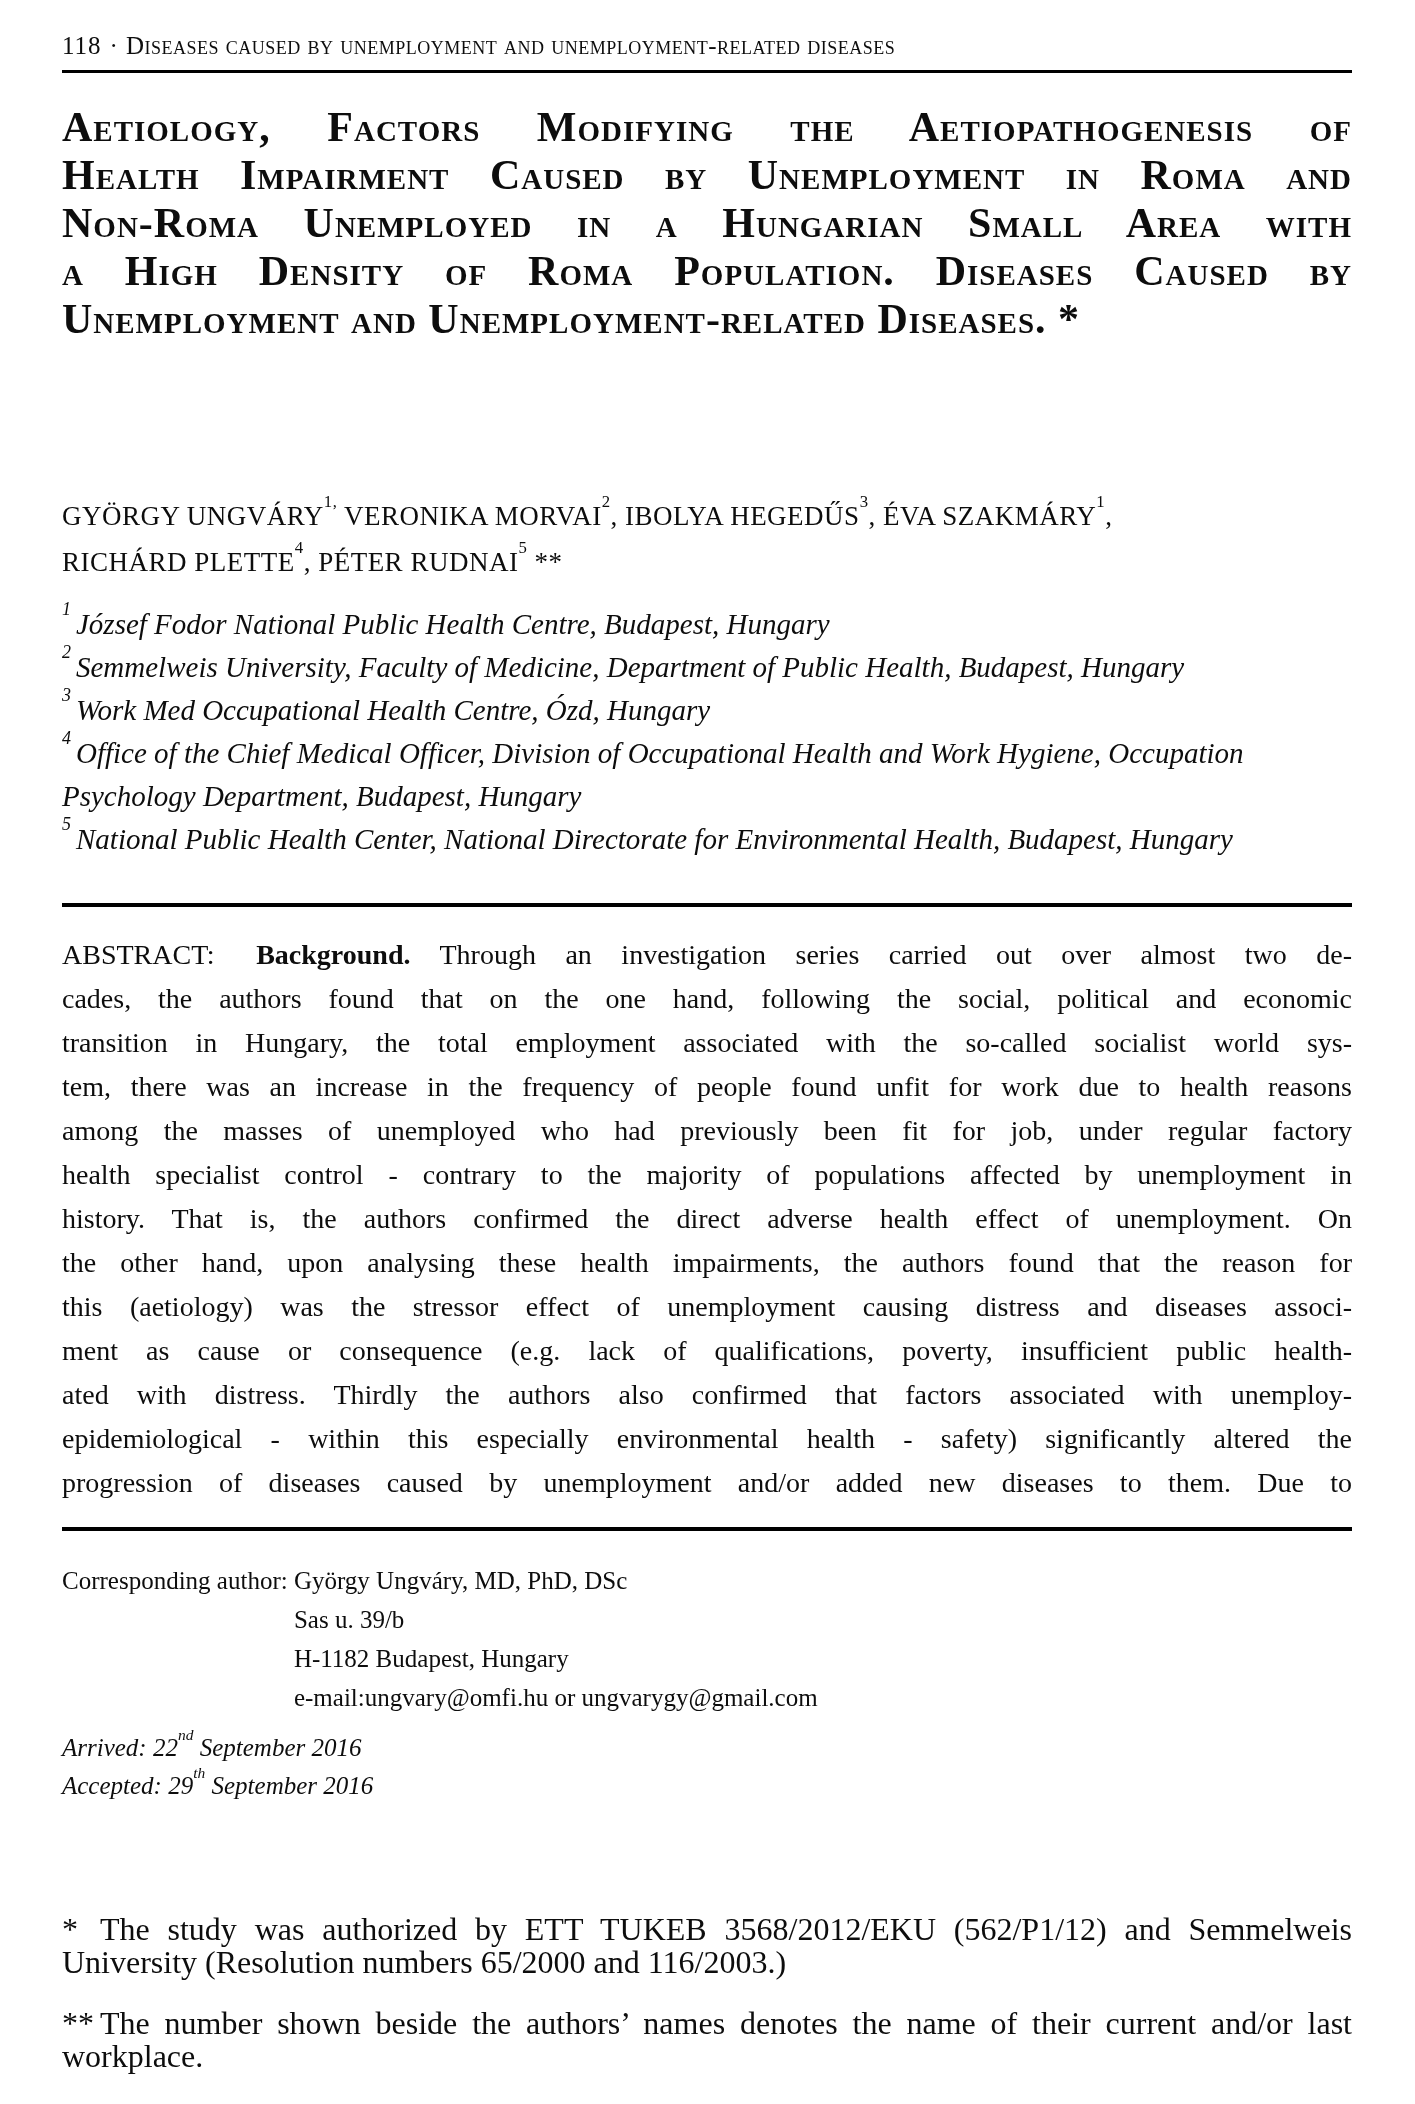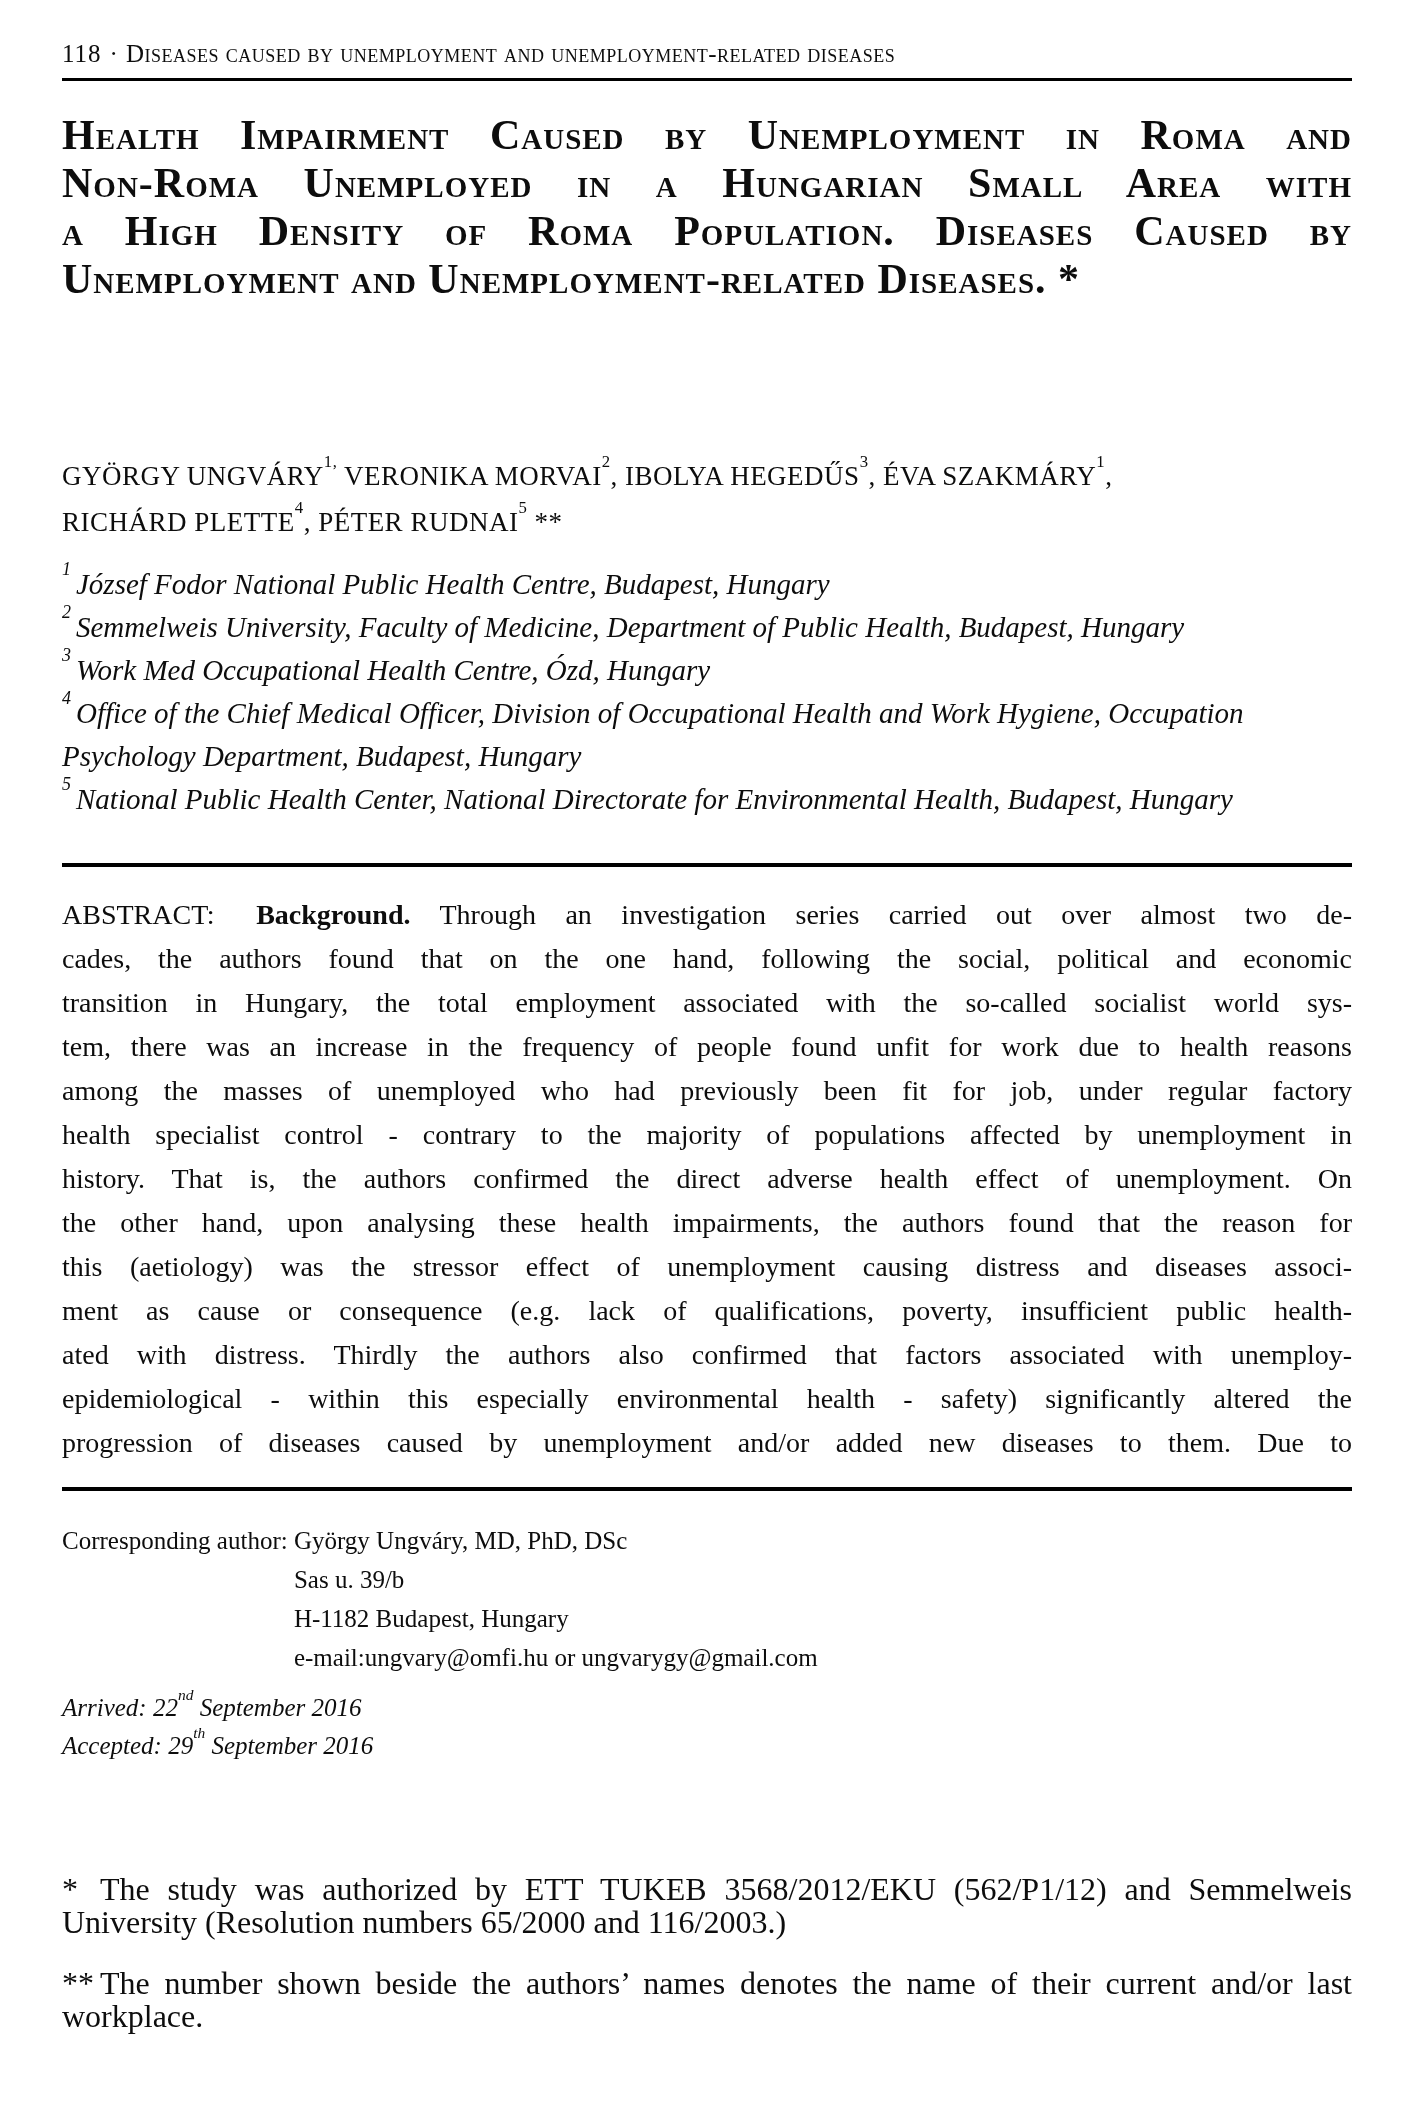--- a/index.html
+++ b/index.html
@@ -2,21 +2,21 @@
 <html><head>
 <meta charset="utf-8">
 <style>
   html, body { margin: 0; padding: 0; background: #ffffff; }
   body {
     width: 1415px; height: 2104px;
     font-family: "Liberation Serif", "DejaVu Serif", serif;
     color: #0d0d0d;
     -webkit-font-smoothing: antialiased;
   }
-  .page { padding: 38px 63px 0 62px; box-sizing: border-box; }
+  .page { padding: 30px 63px 0 62px; box-sizing: border-box; }
 
   
   .rh-line { font-size: 25px; line-height: 32px; white-space: nowrap; }
   .rh-num { letter-spacing: 1px; }
   .rh-sep { padding: 0 8px; }
   .rh-title { font-variant: small-caps; letter-spacing: 0.5px; }
   .rule { background: #000; width: 100%; }
   .rule-thin { height: 3px; margin-top: 8px; }
   .rule-thick { height: 4px; }
   .rule-aff { margin-top: 42px; }
@@ -64,20 +64,21 @@
 <div class="page">
 
   <header>
     <div class="rh-line">
       <span class="rh-num">118</span><span class="rh-sep">·</span><span class="rh-title">Diseases caused by unemployment and unemployment-related diseases</span>
     </div>
     <div class="rule rule-thin"></div>
   </header>
 
   <h1 class="title">
+    <div class="title-line tl-just">Aetiology, Factors Modifying the Aetiopathogenesis of</div>
     <div class="title-line tl-just">Health Impairment Caused by Unemployment in Roma and</div>
     <div class="title-line tl-just">Non-Roma Unemployed in a Hungarian Small Area with</div>
     <div class="title-line tl-just">a High Density of Roma Population. Diseases Caused by</div>
     <div class="title-line">Unemployment and Unemployment-related Diseases. *</div>
   </h1>
 
   <div class="authors">
     <div class="authors-line"><span>GYÖRGY UNGVÁRY</span><sup>1,</sup><span> VERONIKA MORVAI</span><sup>2</sup><span>, IBOLYA HEGEDŰS</span><sup>3</sup><span>, ÉVA SZAKMÁRY</span><sup>1</sup><span>,</span></div>
     <div class="authors-line"><span>RICHÁRD PLETTE</span><sup>4</sup><span>, PÉTER RUDNAI</span><sup>5</sup><span> **</span></div>
   </div>

